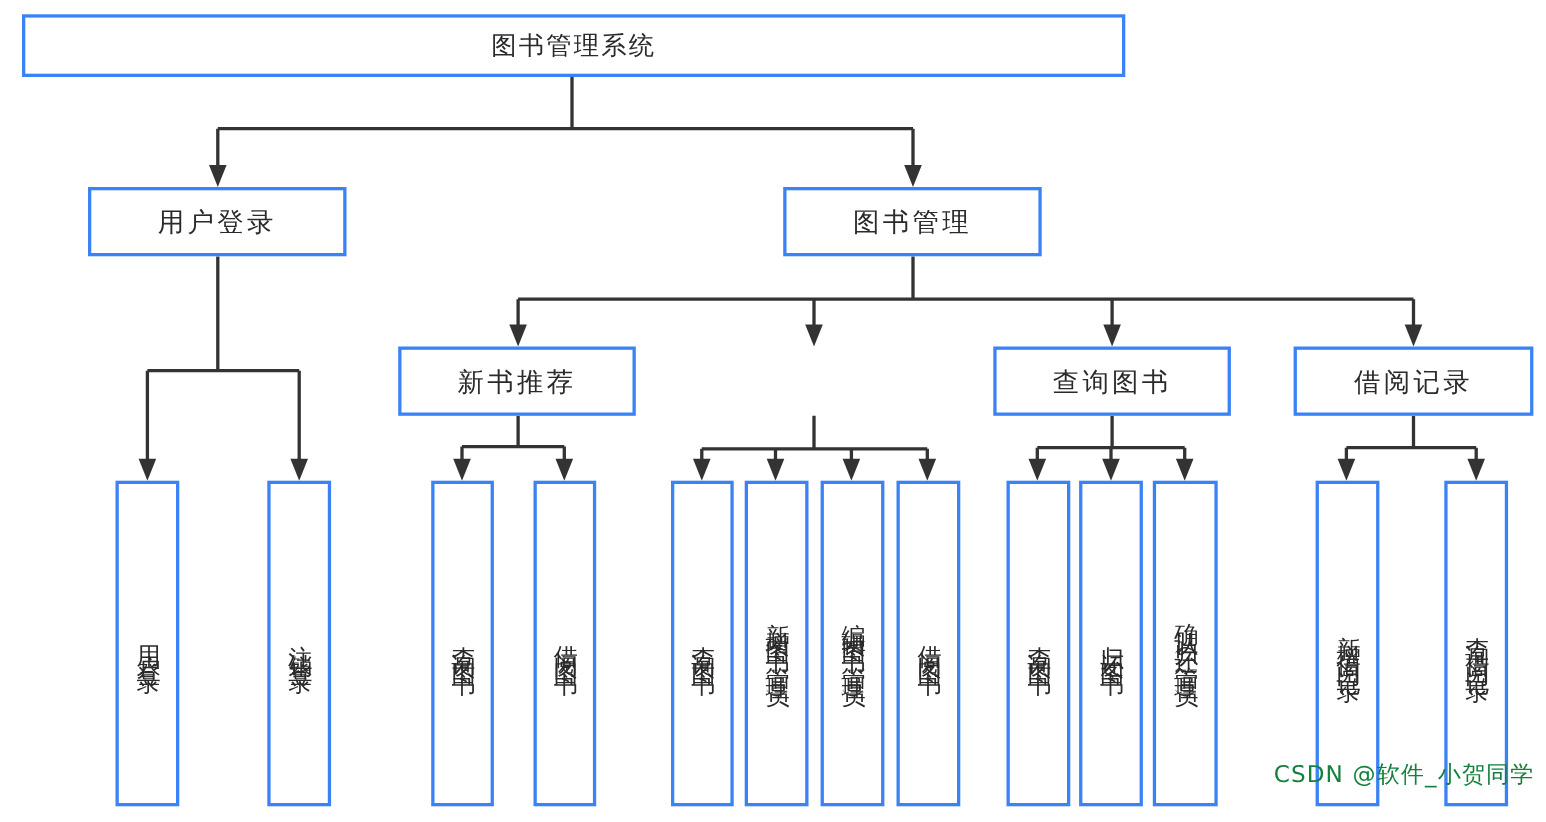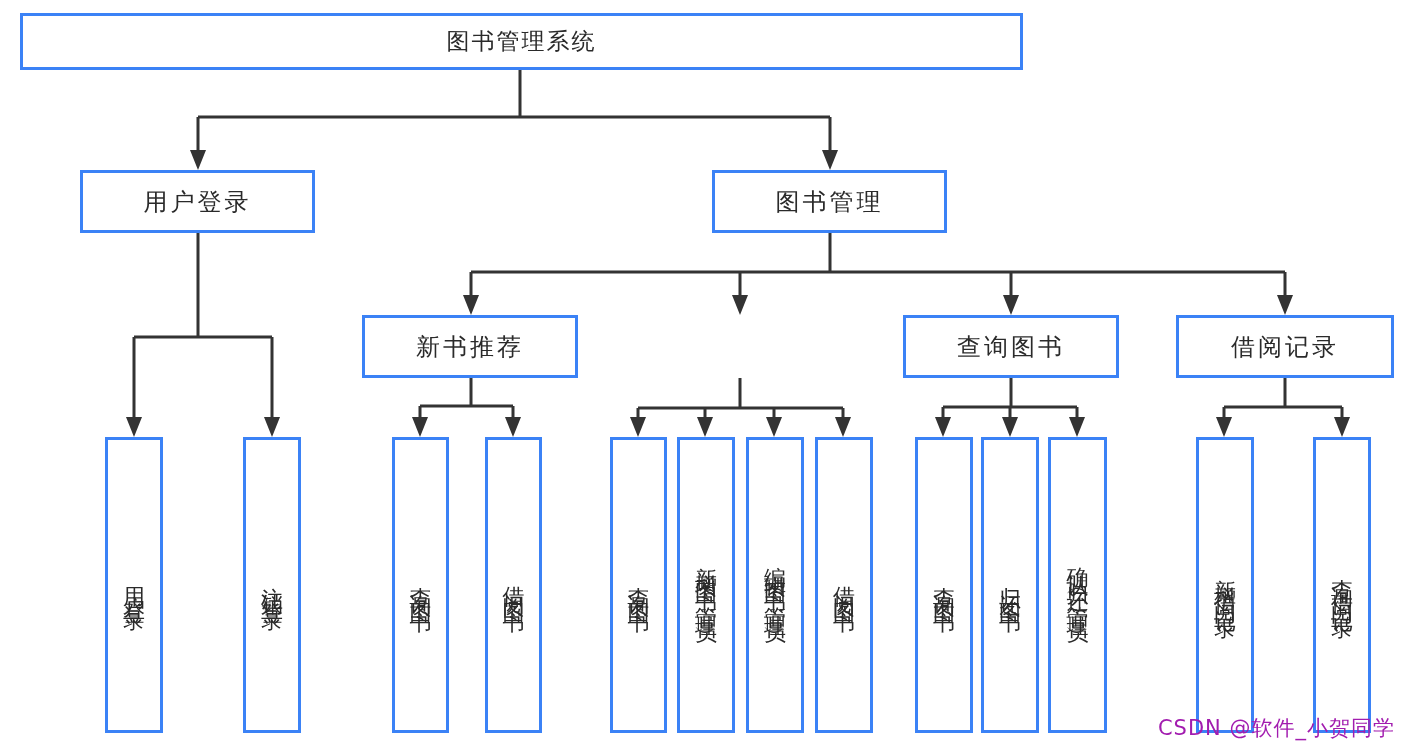--- a/index.html
+++ b/index.html
@@ -57,23 +57,23 @@
     font-size: 22px;
     letter-spacing: 8px;
     line-height: 1;
     width: 58px;
     top: 437px;
     height: 296px;
   }
   .watermark {
     position: absolute;
     right: 10px;
-    top: 714px;
+    top: 690px;
     font-size: 21px;
-    color: #a21caf;
+    color: #15803d;
     letter-spacing: 1px;
     white-space: nowrap;
     z-index: 5;
     text-align: center;
   }
 </style>
 </head>
 <body>
 
 <div class="canvas">

